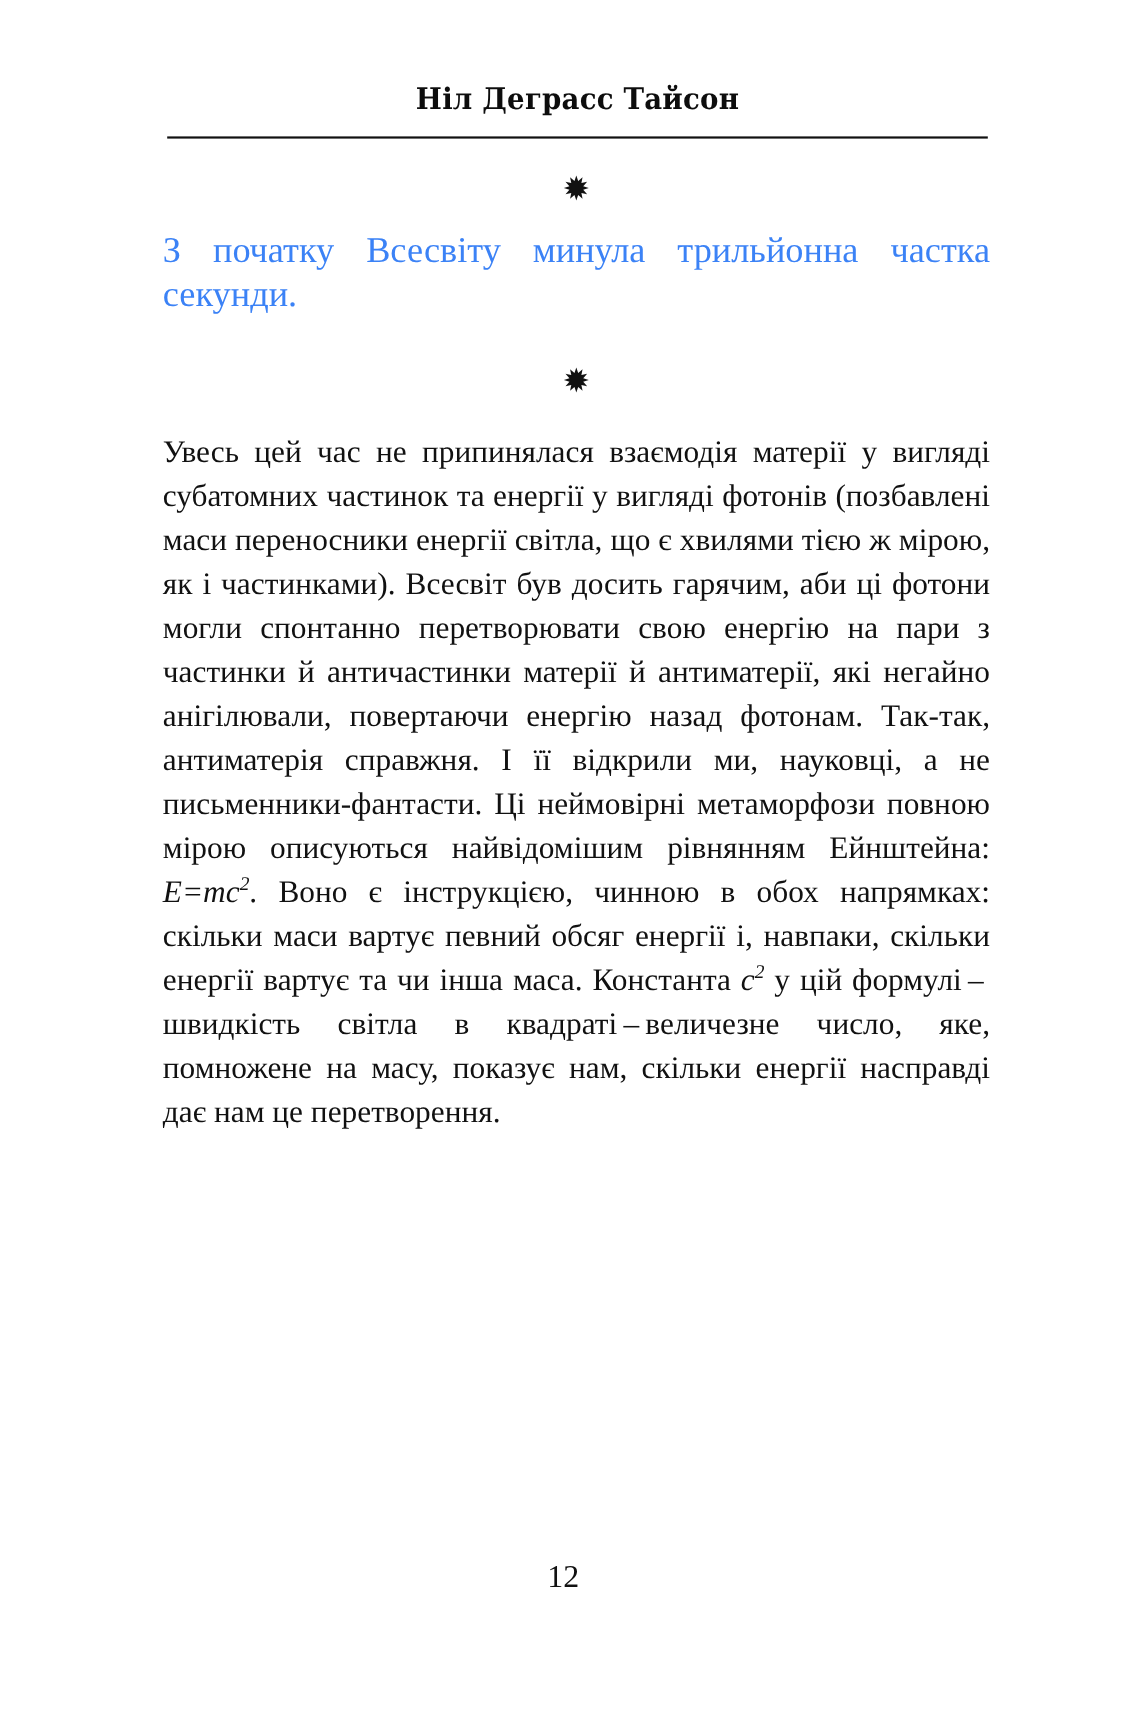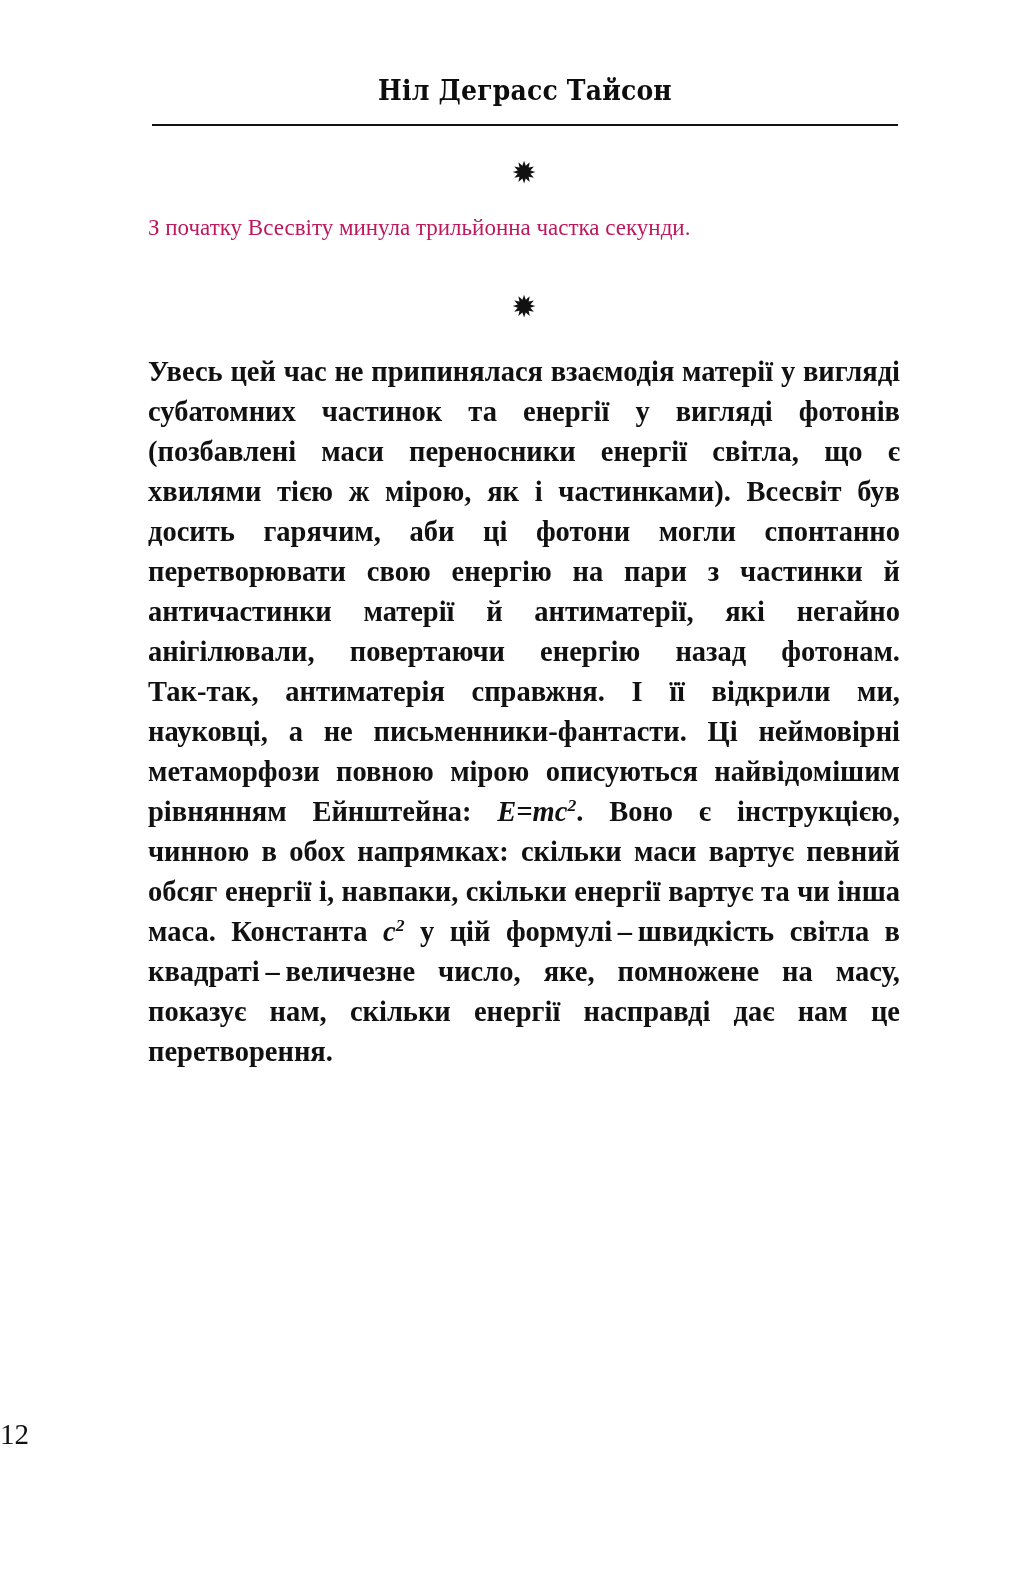--- a/index.html
+++ b/index.html
@@ -73,56 +73,56 @@
   p.body {
     margin: 0;
     font-size: 28.5px;
     line-height: 40px;
     text-align: justify;
     text-justify: inter-word;
     hyphens: manual;
     -webkit-hyphens: manual;
     color: #111111;
     font-family: "Liberation Serif", "DejaVu Serif", serif;
-    font-weight: bold;
   }
 
   p.body.first-line-open {
     text-indent: 0;
   }
 
   p.body.indented {
     text-indent: 44px;
   }
 
   p.lead {
     margin: 0;
-    font-size: 23px;
+    font-size: 33px;
     line-height: 40px;
     text-align: justify;
-    color: #be185d;
+    color: #3b82f6;
   }
 
   .formula {
     font-style: italic;
   }
 
   sup.sq {
     font-size: 0.62em;
     vertical-align: super;
     line-height: 0;
     font-style: italic;
   }
 
   
   .folio {
     position: absolute;
     top: 1420px;
     left: 0;
     width: 1024px;
+    text-align: center;
     font-size: 29px;
     line-height: 1;
     color: #111111;
     font-family: "Liberation Serif", "DejaVu Serif", serif;
   }
 </style>
 </head>
 <body>
 
 <div class="page">

